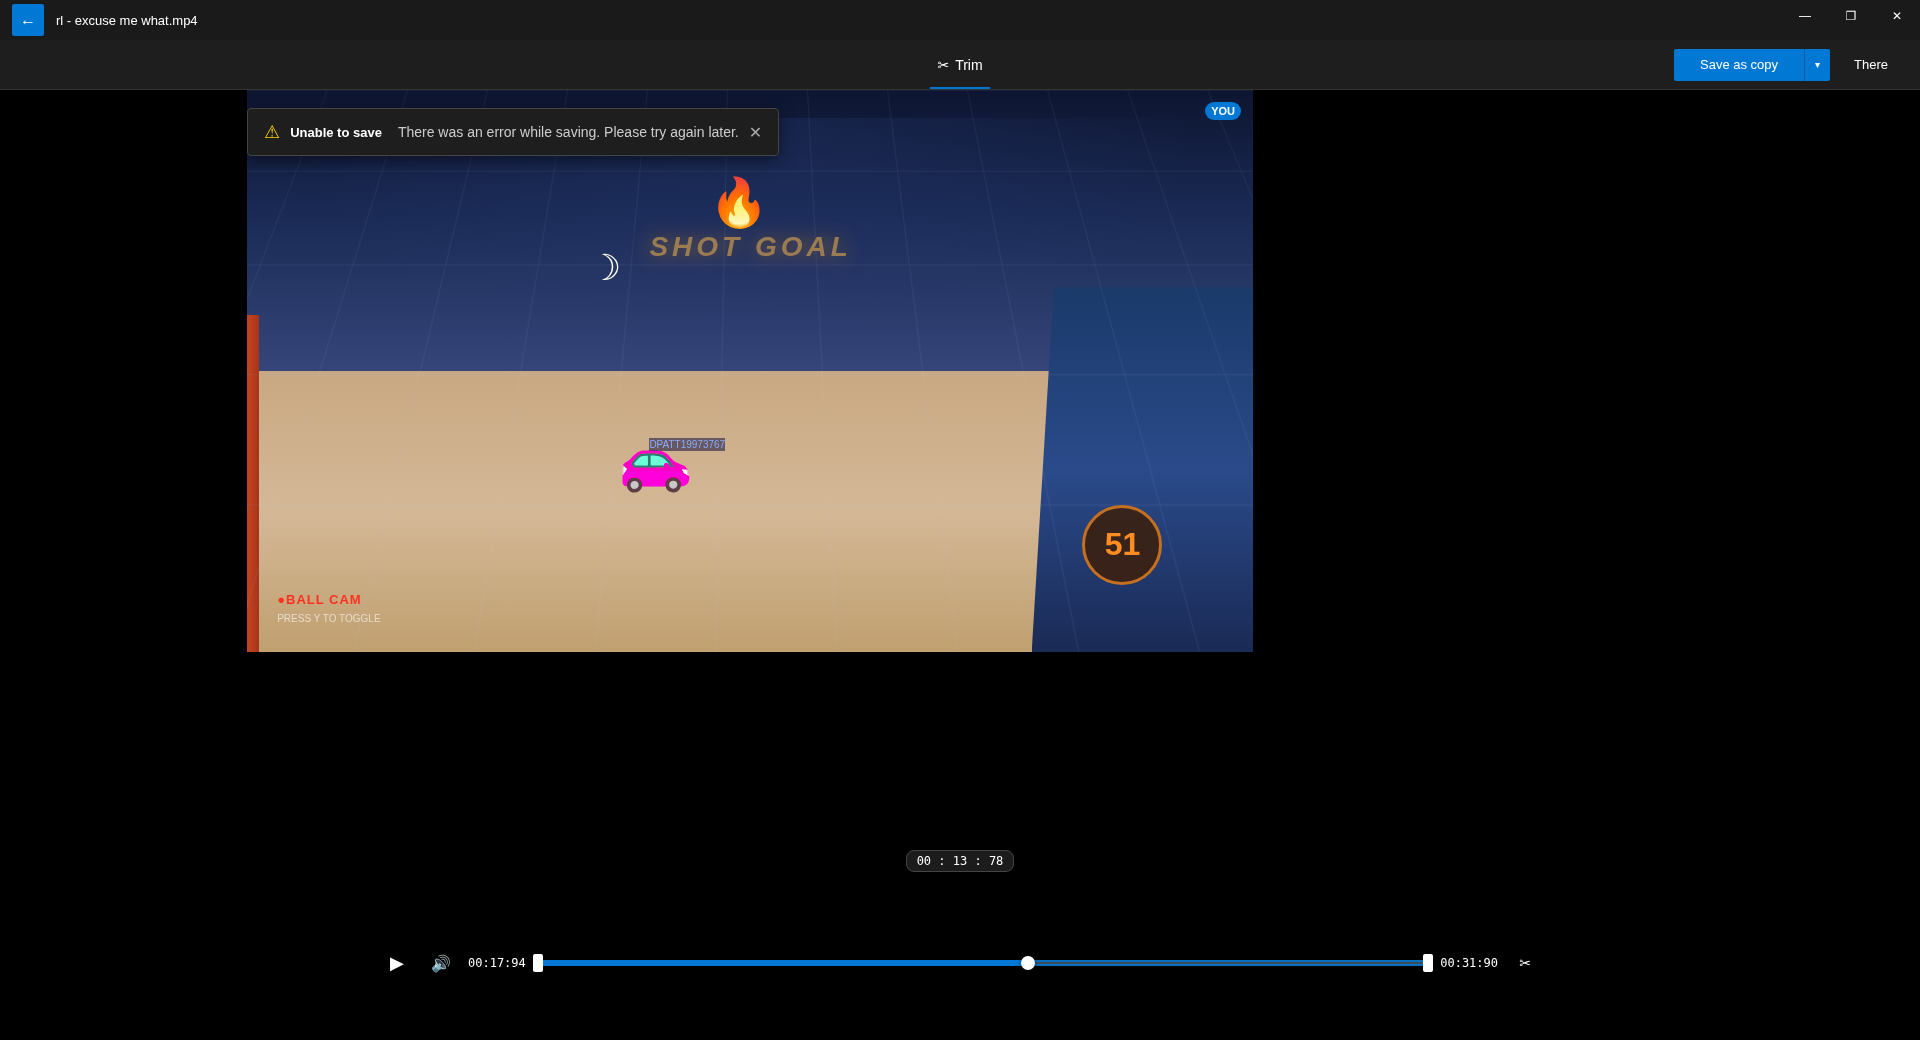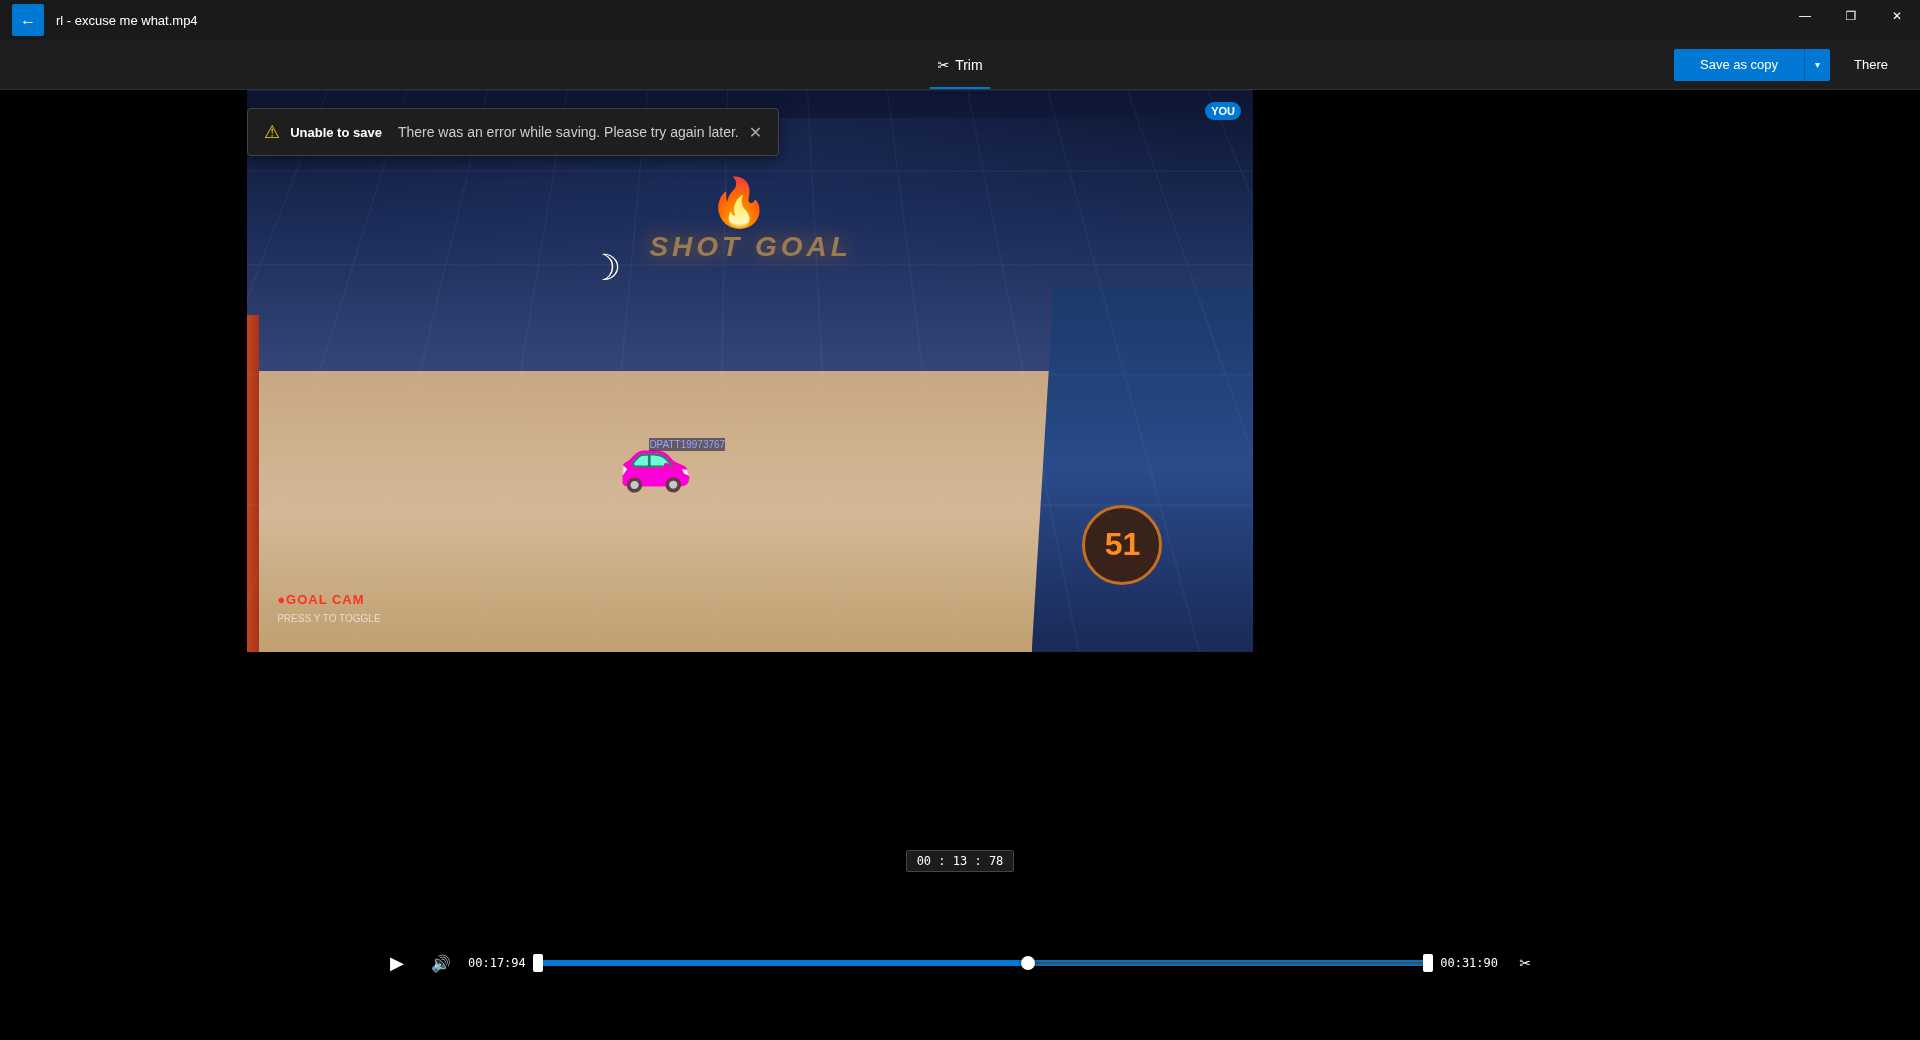--- a/index.html
+++ b/index.html
@@ -323,21 +323,21 @@
       left: 0; right: 0;
       display: flex;
       flex-direction: column;
       align-items: center;
     }
     #time-tooltip {
       background: rgba(30,30,30,0.95);
       border: 1px solid #444;
       padding: 3px 10px;
       font-size: 12px;
-      border-radius: 2px;
+      border-radius: 8px;
       margin-bottom: 8px;
       font-family: monospace;
     }
 
     
     #controls-row {
       position: absolute;
       bottom: 60px;
       left: 0; right: 0;
       display: flex;
@@ -487,21 +487,21 @@
     <div class="right-structure"></div>
     <div class="stadium-bg"></div>
     <div class="net-overlay"></div>
     <div class="moon">☽</div>
     <div class="fireball">🔥</div>
     <div class="shot-goal-text">SHOT     GOAL</div>
     <div class="car">🚗</div>
     <div class="dpatt-label">DPATT19973767</div>
     <div class="you-badge">YOU</div>
     <div class="score-circle">51</div>
-    <div class="ball-cam">●GOAL CAM</div>
+    <div class="ball-cam">●BALL CAM</div>
     <div class="press-toggle">PRESS  Y  TO TOGGLE</div>
   </div>
 </div>
 
 <div id="error-notification">
   <span class="notif-icon">⚠</span>
   <span class="notif-title">Unable to save</span>
   <span class="notif-msg">There was an error while saving. Please try again later.</span>
   <button class="notif-close">✕</button>
 </div>

